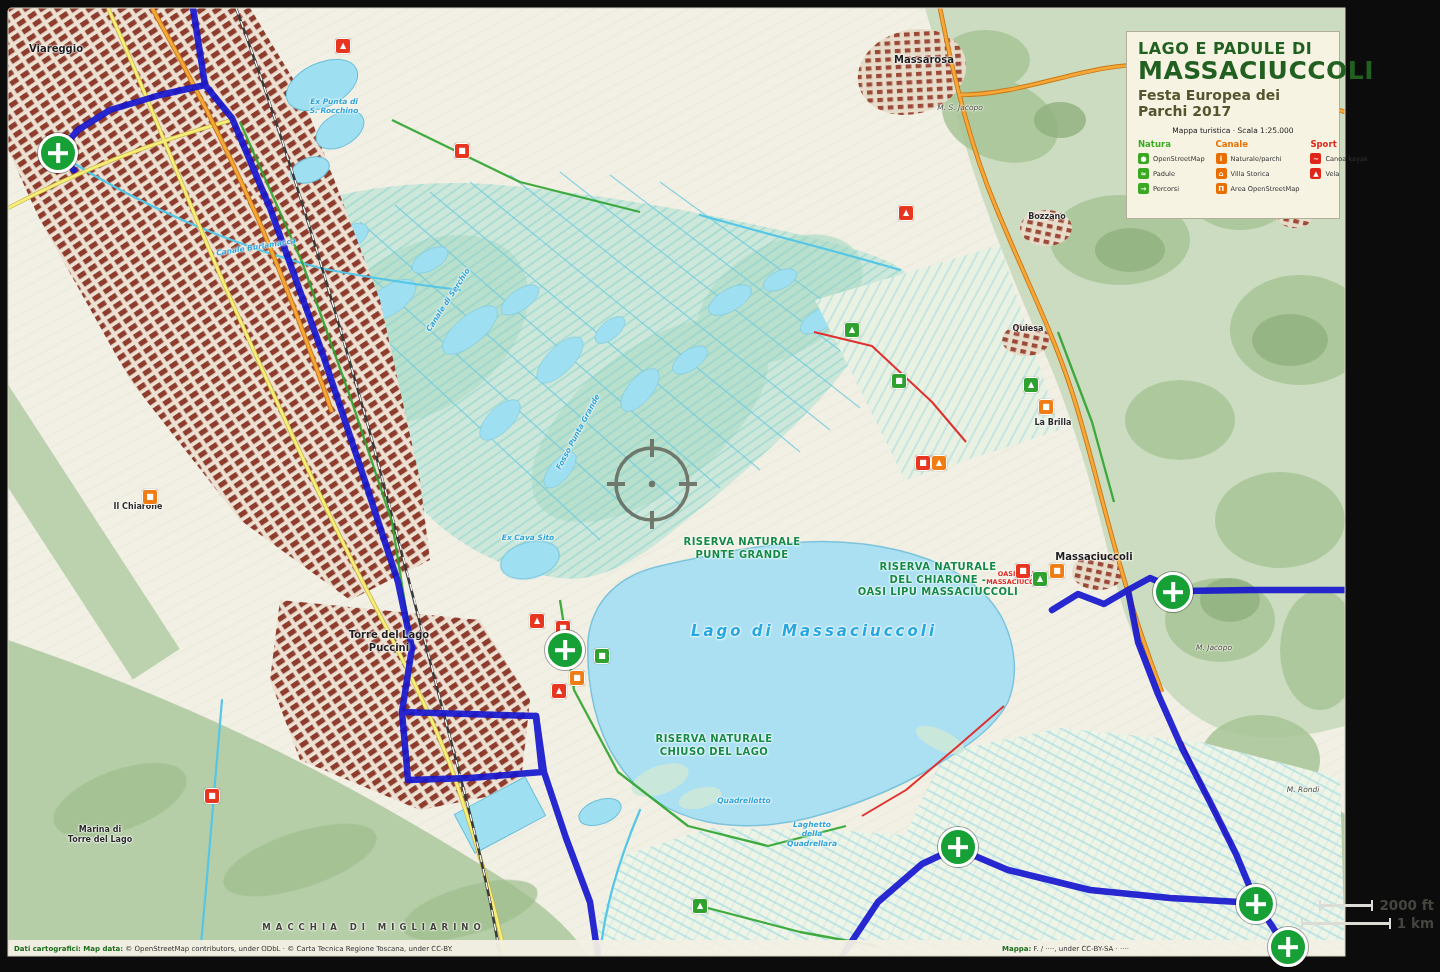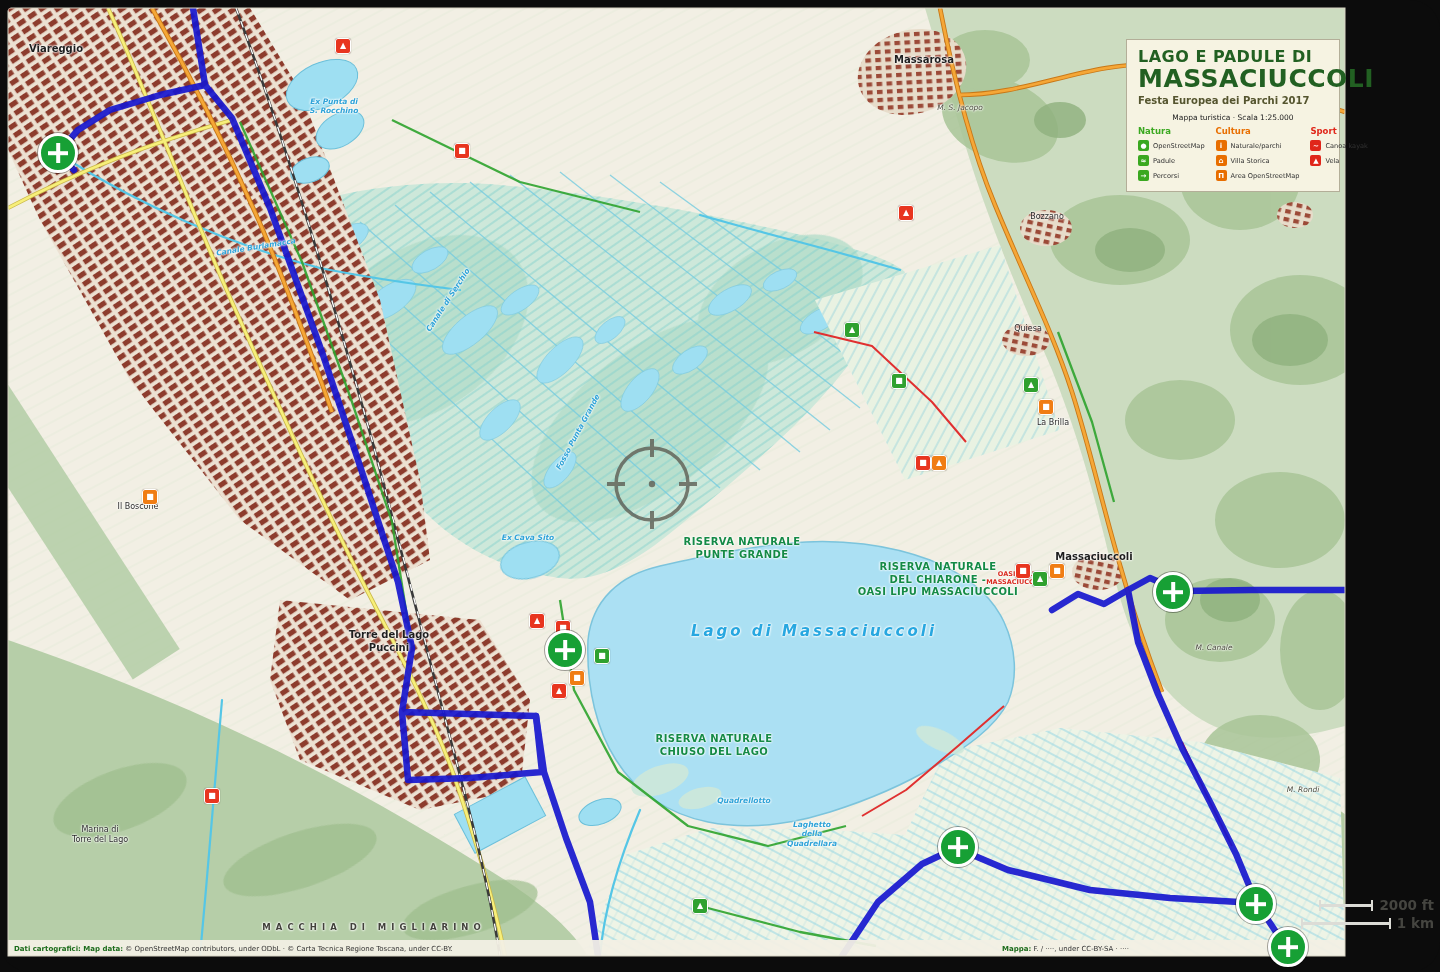--- a/index.html
+++ b/index.html
@@ -7,21 +7,21 @@
           font-family:"DejaVu Sans","Liberation Sans",sans-serif;border-radius:30px;}
   #map-canvas{position:absolute;left:0;top:0;width:1440px;height:972px;}
   #map-canvas svg{display:block;}
 
   
   #overlays{position:absolute;left:0;top:0;width:1440px;height:972px;}
   .map-label{position:absolute;transform:translate(-50%,-50%);white-space:pre-line;text-align:center;
              pointer-events:none;line-height:1.25;
              text-shadow:0 0 2px #fff,0 0 2px #fff,0 0 3px #fff;}
   .town{font-weight:bold;font-size:10px;color:#1e1e1e;}
-  .town-sm{font-weight:normal;font-size:8px;color:#2b2b2b;}
+  .town-sm{font-weight:bold;font-size:8px;color:#2b2b2b;}
   .lake{font-weight:bold;font-style:italic;font-size:15px;letter-spacing:3px;color:#27a7e0;}
   .water-sm{font-style:italic;font-weight:bold;font-size:7.5px;color:#2fa3d8;}
   .reserve{font-weight:bold;font-size:10px;color:#148a46;text-transform:uppercase;letter-spacing:.4px;}
   .reserve-red{font-weight:bold;font-size:6.5px;color:#d92b20;text-transform:uppercase;}
   .forest{font-weight:bold;font-size:8.5px;letter-spacing:5px;color:#41413a;}
   .hill{font-style:italic;font-size:7.5px;color:#4c4c3f;}
 
   .poi{position:absolute;width:14px;height:14px;border-radius:3px;border:1.5px solid #fff;
        transform:translate(-50%,-50%);box-shadow:0 0 1px rgba(0,0,0,.5);
        display:flex;align-items:center;justify-content:center;}
@@ -30,25 +30,25 @@
   .marker{position:absolute;width:34px;height:34px;border-radius:50%;background:#17a035;
           border:3px solid #fff;transform:translate(-50%,-50%);
           box-shadow:0 0 0 1px rgba(0,0,0,.35);cursor:pointer;}
   .marker::before,.marker::after{content:"";position:absolute;background:#fff;left:50%;top:50%;}
   .marker::before{width:20px;height:3.6px;transform:translate(-50%,-50%);}
   .marker::after{width:3.6px;height:20px;transform:translate(-50%,-50%);}
 
   #crosshair{position:absolute;transform:translate(-50%,-50%);opacity:.8;pointer-events:none;}
 
   
-  #title-box{position:absolute;left:1126px;top:39px;width:214px;background:#f6f3e2;
-             border:1px solid #b3ae98;padding:9px 11px 10px 11px;box-sizing:border-box;}
+  #title-box{position:absolute;left:1126px;top:31px;width:214px;background:#f6f3e2;
+             border:1px solid #b3ae98;padding:9px 11px 24px 11px;box-sizing:border-box;}
   #title-line1{font-weight:bold;font-size:16px;letter-spacing:.5px;color:#226022;line-height:1.05;}
   #title-line2{font-weight:bold;font-size:25px;letter-spacing:.5px;color:#226022;line-height:1.05;}
-  #title-sub{font-weight:bold;font-size:10px;color:#55552f;margin-top:3px;}
+  #title-sub{font-weight:bold;font-size:14px;color:#55552f;margin-top:3px;}
   #title-scale{font-size:7.5px;color:#222;text-align:center;margin-top:7px;}
   #legend-columns{display:flex;gap:11px;margin-top:4px;}
   .legend-col-header{font-weight:bold;font-size:8.5px;display:block;margin-bottom:4px;}
   .legend-item{display:flex;align-items:center;gap:4px;margin-top:4px;}
   .legend-icon{width:11px;height:11px;border-radius:2px;color:#fff;font-size:7px;font-weight:bold;
                display:flex;align-items:center;justify-content:center;flex:0 0 auto;}
   .legend-label{font-size:6.6px;color:#333;white-space:nowrap;}
 
   
   .attr{position:absolute;font-size:7px;color:#333;white-space:nowrap;}
@@ -290,21 +290,21 @@
       <div class="map-label town" style="left: 56px; top: 49px;">Viareggio</div>
       <div class="map-label water-sm" style="left: 334px; top: 106px;">Ex Punta di
 S. Rocchino</div>
       <div class="map-label town" style="left: 924px; top: 60px;">Massarosa</div>
       <div class="map-label hill" style="left: 960px; top: 108px;">M. S. Jacopo</div>
       <div class="map-label town-sm" style="left: 1047px; top: 217px;">Bozzano</div>
       <div class="map-label town-sm" style="left: 1028px; top: 329px;">Quiesa</div>
       <div class="map-label town" style="left: 1094px; top: 557px;">Massaciuccoli</div>
       <div class="map-label town" style="left: 389px; top: 641px;">Torre del Lago
 Puccini</div>
-      <div class="map-label town-sm" style="left: 138px; top: 507px;">Il Boscone</div>
+      <div class="map-label town-sm" style="left: 138px; top: 507px;">Il Chiarone</div>
       <div class="map-label lake" style="left: 814px; top: 631px;">Lago di Massaciuccoli</div>
       <div class="map-label reserve" style="left: 742px; top: 548px;">Riserva Naturale
 Punte Grande</div>
       <div class="map-label reserve" style="left: 938px; top: 580px;">Riserva Naturale
 del Chiarone -
 Oasi LIPU Massaciuccoli</div>
       <div class="map-label reserve-red" style="left: 1016px; top: 578px;">Oasi LIPU
 Massaciuccoli</div>
       <div class="map-label reserve" style="left: 714px; top: 745px;">Riserva Naturale
 Chiuso del Lago</div>
@@ -312,21 +312,21 @@
       <div class="map-label water-sm" style="left: 812px; top: 834px;">Laghetto
 della
 Quadrellara</div>
       <div class="map-label forest" style="left: 374px; top: 927px;">MACCHIA DI MIGLIARINO</div>
       <div class="map-label water-sm" style="left: 528px; top: 538px;">Ex Cava Sito</div>
       <div class="map-label water-sm" style="left: 448px; top: 300px; transform: translate(-50%, -50%) rotate(-57deg);">Canale di Serchio</div>
       <div class="map-label water-sm" style="left: 578px; top: 432px; transform: translate(-50%, -50%) rotate(-62deg);">Fosso Punta Grande</div>
       <div class="map-label water-sm" style="left: 256px; top: 247px; transform: translate(-50%, -50%) rotate(-9deg);">Canale Burlamacca</div>
       <div class="map-label town-sm" style="left: 100px; top: 835px;">Marina di
 Torre del Lago</div>
-      <div class="map-label hill" style="left: 1214px; top: 648px;">M. Canale</div>
+      <div class="map-label hill" style="left: 1214px; top: 648px;">M. Jacopo</div>
       <div class="map-label hill" style="left: 1303px; top: 790px;">M. Rondi</div>
       <div class="map-label town-sm" style="left: 1053px; top: 423px;">La Brilla</div>
       <div class="poi" style="left: 343px; top: 46px; background: rgb(232, 53, 31);">
         <span>▲</span>
       </div>
       <div class="poi" style="left: 462px; top: 151px; background: rgb(232, 53, 31);">
         <span>■</span>
       </div>
       <div class="poi" style="left: 906px; top: 213px; background: rgb(232, 53, 31);">
         <span>▲</span>
@@ -418,21 +418,21 @@
           <div class="legend-item">
             <span class="legend-icon" style="background: rgb(58, 168, 32);">≈</span>
             <span class="legend-label">Padule</span>
           </div>
           <div class="legend-item">
             <span class="legend-icon" style="background: rgb(58, 168, 32);">→</span>
             <span class="legend-label">Percorsi</span>
           </div>
         </div>
         <div>
-          <span class="legend-col-header" style="color: rgb(232, 110, 0);">Cultura</span>
+          <span class="legend-col-header" style="color: rgb(232, 110, 0);">Canale</span>
           <div class="legend-item">
             <span class="legend-icon" style="background: rgb(232, 110, 0);">i</span>
             <span class="legend-label">Naturale/parchi</span>
           </div>
           <div class="legend-item">
             <span class="legend-icon" style="background: rgb(232, 110, 0);">⌂</span>
             <span class="legend-label">Villa Storica</span>
           </div>
           <div class="legend-item">
             <span class="legend-icon" style="background: rgb(232, 110, 0);">Π</span>

